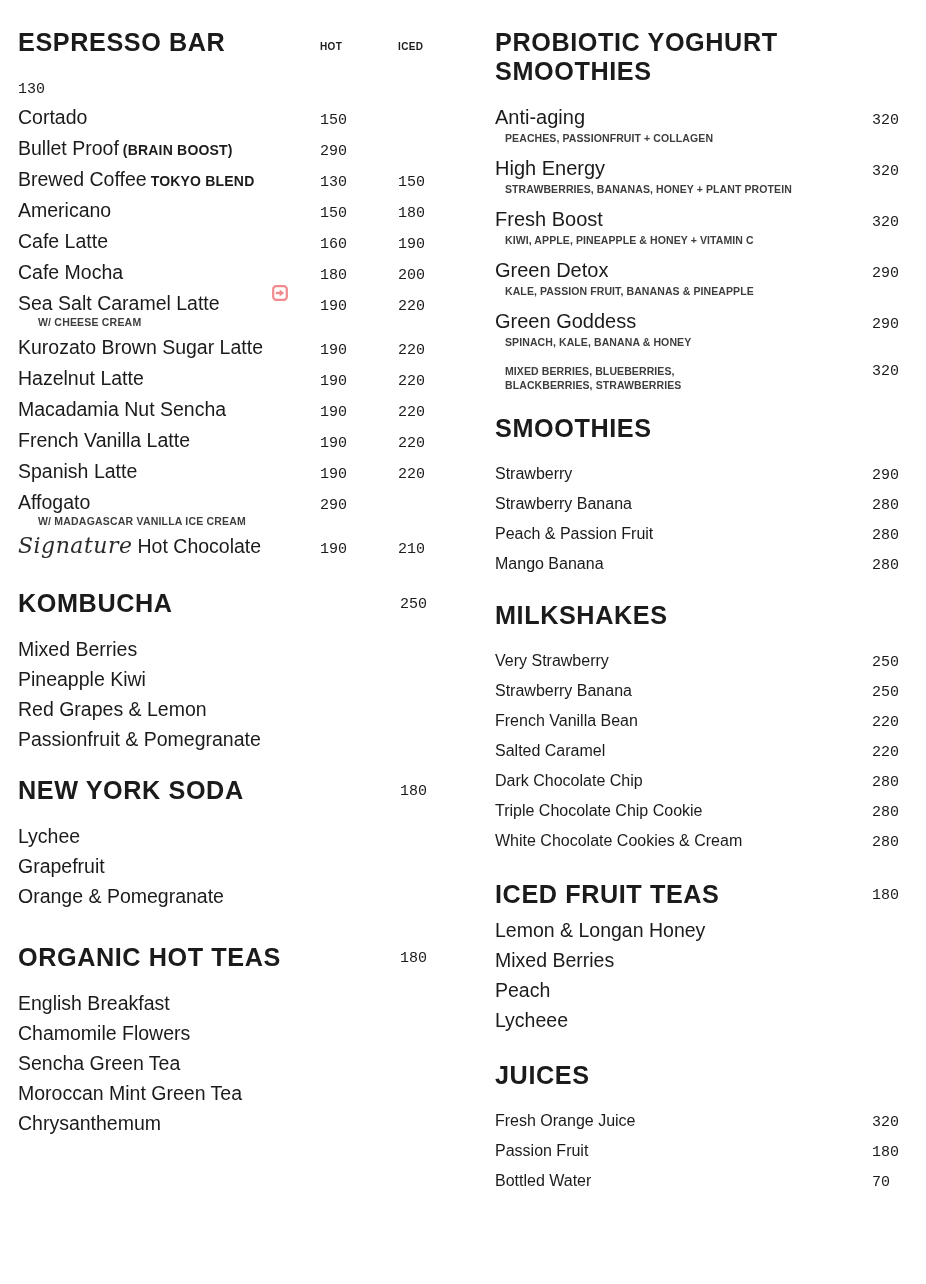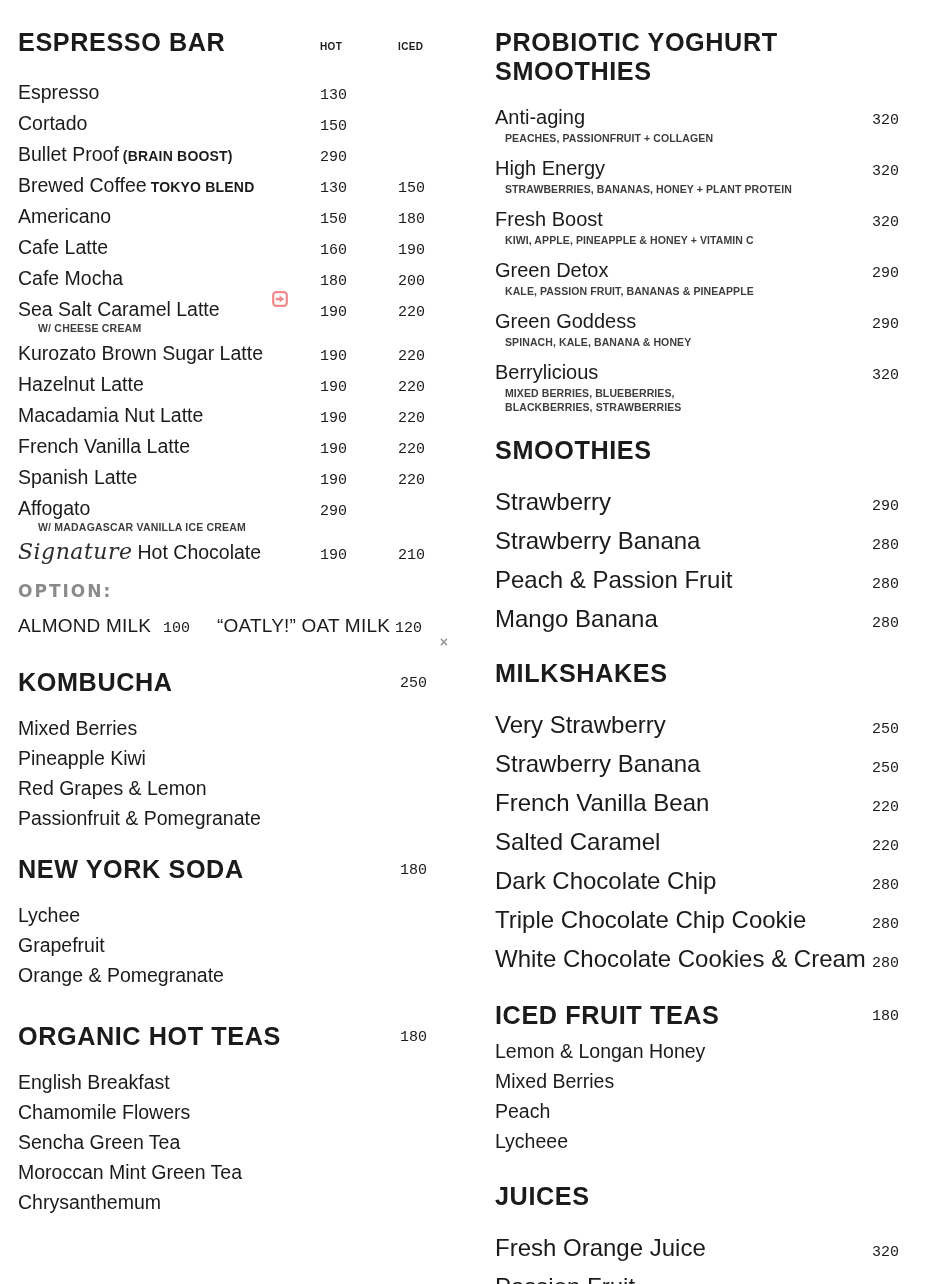--- a/index.html
+++ b/index.html
@@ -48,45 +48,38 @@
 
   
   .p-items{margin-top:20px;}
   .p-item{display:grid;grid-template-columns:1fr 36px;align-items:baseline;margin-bottom:12px;}
   .p-name{font-size:20px;line-height:22px;}
   .p-desc{font-size:10.5px;font-weight:700;color:#3d3d3d;letter-spacing:.1px;
           margin:3px 0 0 10px;line-height:14px;white-space:pre-line;}
   .np-items{margin-top:20px;}
   .np-items.tight{margin-top:10px;}
   .np-row{display:grid;grid-template-columns:1fr 36px;align-items:baseline;margin-bottom:8px;}
-  .np-name{font-size:24px;line-height:22px;margin-top:6px;}
+  .np-name{font-size:16px;line-height:22px;}
 </style>
 </head>
 <body>
 
 <div class="page">
 
   <div class="col-left">
 
     <section>
       <div class="esp-head">
         <h2 class="sec-title">ESPRESSO BAR</h2>
         <span class="colhead">HOT</span>
         <span class="colhead">ICED</span>
       </div>
       <div>
 
           <div class="m-row">
-            <div class="name-cell">
-              <div class="name-line">
-                <span>Espresso</span>
-                
-              </div>
-
-            </div>
             <span class="price">130</span>
 
           </div>
 
           <div class="m-row">
             <div class="name-cell">
               <div class="name-line">
                 <span>Cortado</span>
                 
               </div>
@@ -195,21 +188,21 @@
               </div>
 
             </div>
             <span class="price">190</span>
             <span class="price">220</span>
           </div>
 
           <div class="m-row">
             <div class="name-cell">
               <div class="name-line">
-                <span>Macadamia Nut Latte</span>
+                <span>Macadamia Nut Sencha</span>
                 
               </div>
 
             </div>
             <span class="price">190</span>
             <span class="price">220</span>
           </div>
 
           <div class="m-row">
             <div class="name-cell">
@@ -254,30 +247,20 @@
                 
               </div>
 
             </div>
             <span class="price">190</span>
             <span class="price">210</span>
           </div>
         </div>
     </section>
 
-    <div class="option-block">
-      <div class="option-label">OPTION:</div>
-      <div class="option-row">
-        <span class="option-name">ALMOND MILK</span>
-        <span class="price">100</span>
-        <span class="option-name">“OATLY!” OAT MILK</span>
-        <span class="price">120</span>
-      </div>
-      <span class="close-x">×</span>
-    </div>
 
     <section class="mt30">
       <div class="sec-head-lp">
         <h2 class="sec-title">KOMBUCHA</h2>
         <span class="price">250</span>
       </div>
       <div class="plain-items">
 
       <div class="s-item">Mixed Berries</div>
           <div class="s-item">Pineapple Kiwi</div>
@@ -357,21 +340,20 @@
           <div class="p-item">
             <div>
               <div class="p-name">Green Goddess</div>
               <div class="p-desc">SPINACH, KALE, BANANA &amp; HONEY</div>
             </div>
             <span class="price">290</span>
           </div>
 
           <div class="p-item">
             <div>
-              <div class="p-name">Berrylicious</div>
               <div class="p-desc">MIXED BERRIES, BLUEBERRIES,
 BLACKBERRIES, STRAWBERRIES</div>
             </div>
             <span class="price">320</span>
           </div>
         </div>
     </section>
 
     <section class="mt22">
       <h2 class="sec-title">SMOOTHIES</h2>

